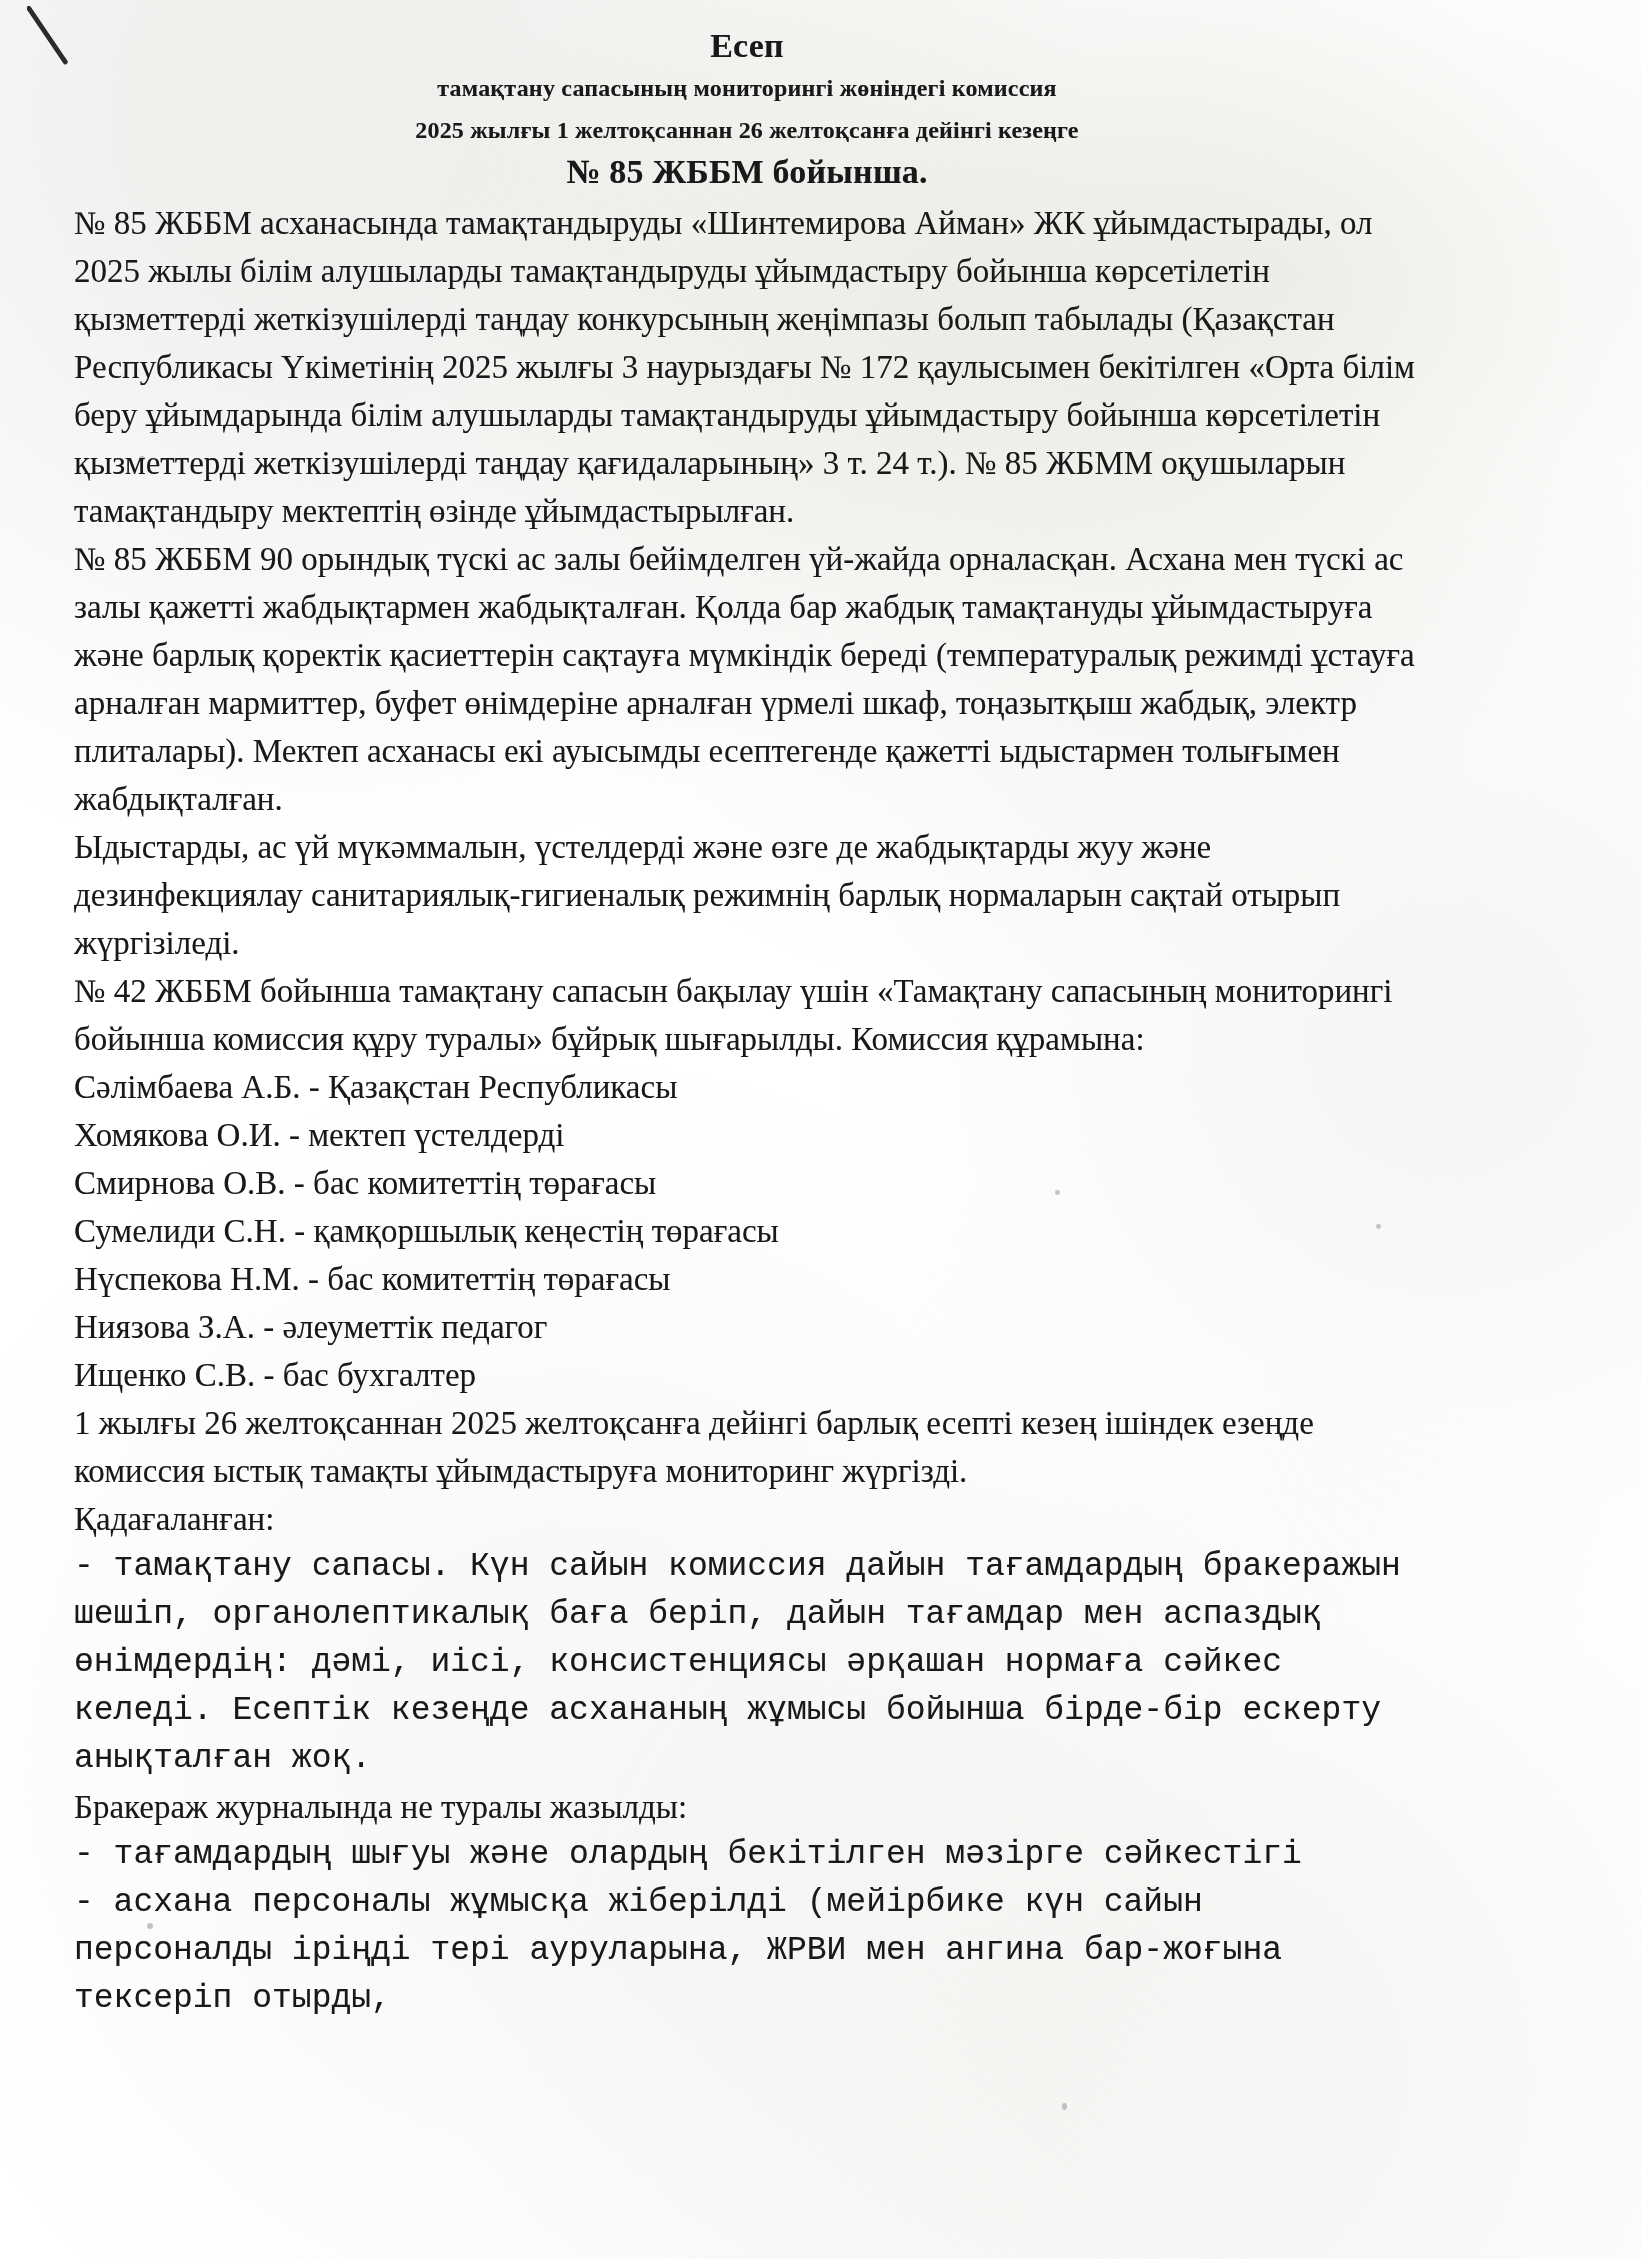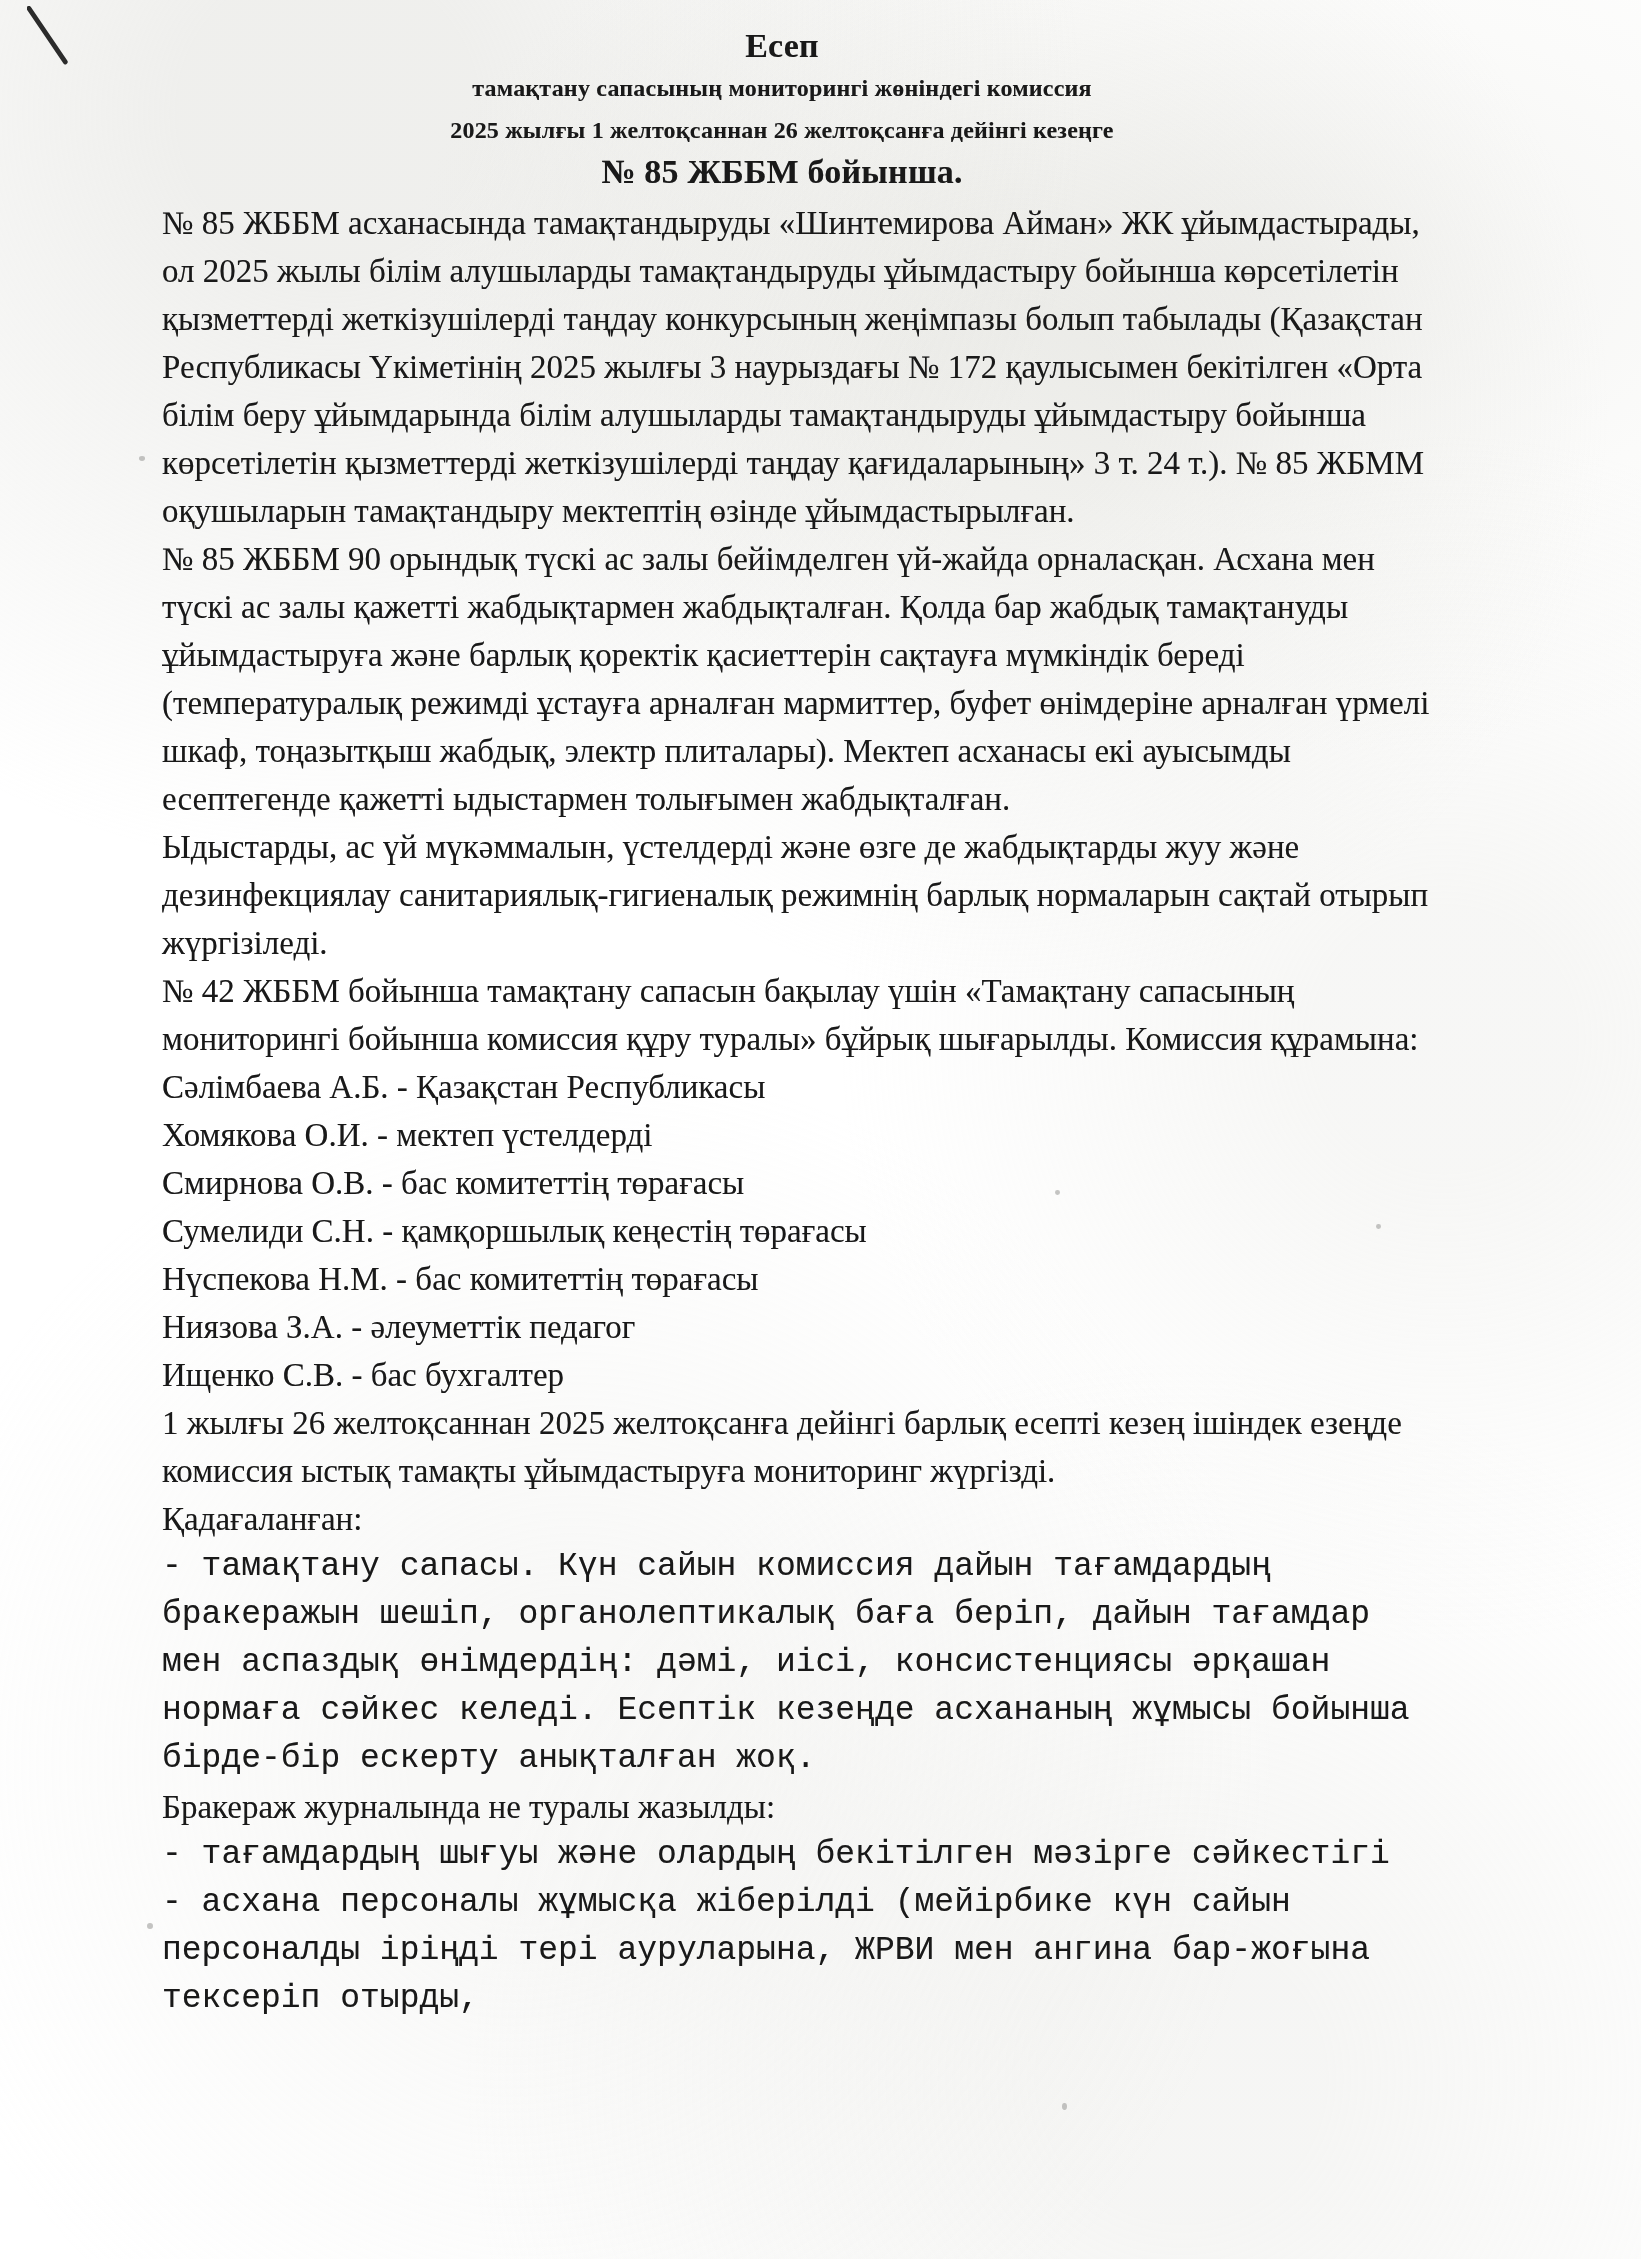--- a/index.html
+++ b/index.html
@@ -42,24 +42,24 @@
     left: 27px;
     top: 5.8px;
     width: 44px;
     height: 64px;
     pointer-events: none;
   }
   .corner-mark svg { display: block; }
 
   .content {
     position: absolute;
-    left: 12px;
+    left: 0;
     top: 0;
     width: 1565px;
-    padding: 25px 145px 0 120px;
+    padding: 25px 145px 0 74px;
     box-sizing: border-box;
   }
 
   .title-block {
     text-align: center;
     font-weight: bold;
     letter-spacing: 0.2px;
   }
   .title-line {
     font-size: 34px;
@@ -71,21 +71,20 @@
   }
   .title-line.heading {
     font-size: 34px;
   }
 
   .body-text {
     margin-top: 5.8px;
     font-size: 33px;
     line-height: 48px;
     text-align: left;
-    margin-left: 30px;
   }
   .para {
     margin: 0;
     text-indent: 0;
   }
   .member-line {
     margin: 0;
     white-space: nowrap;
   }
   .bullet-line {

